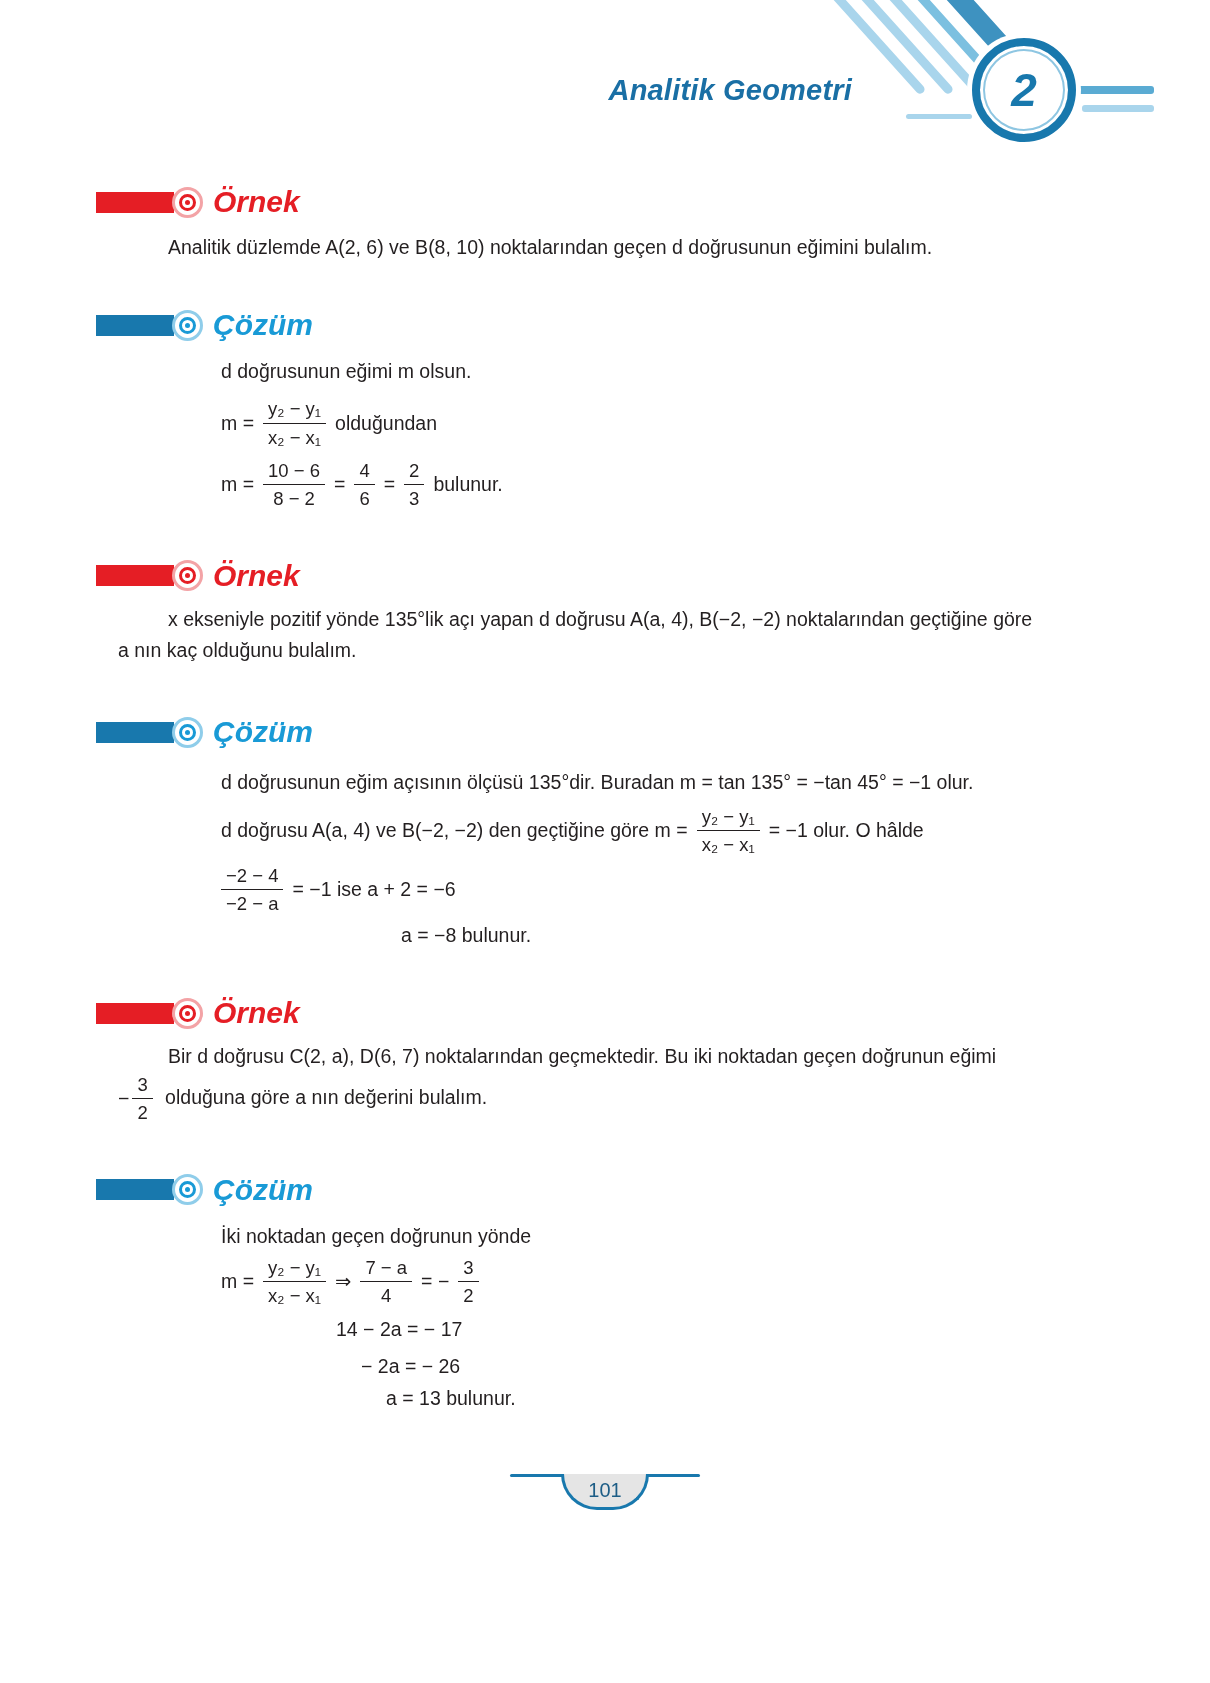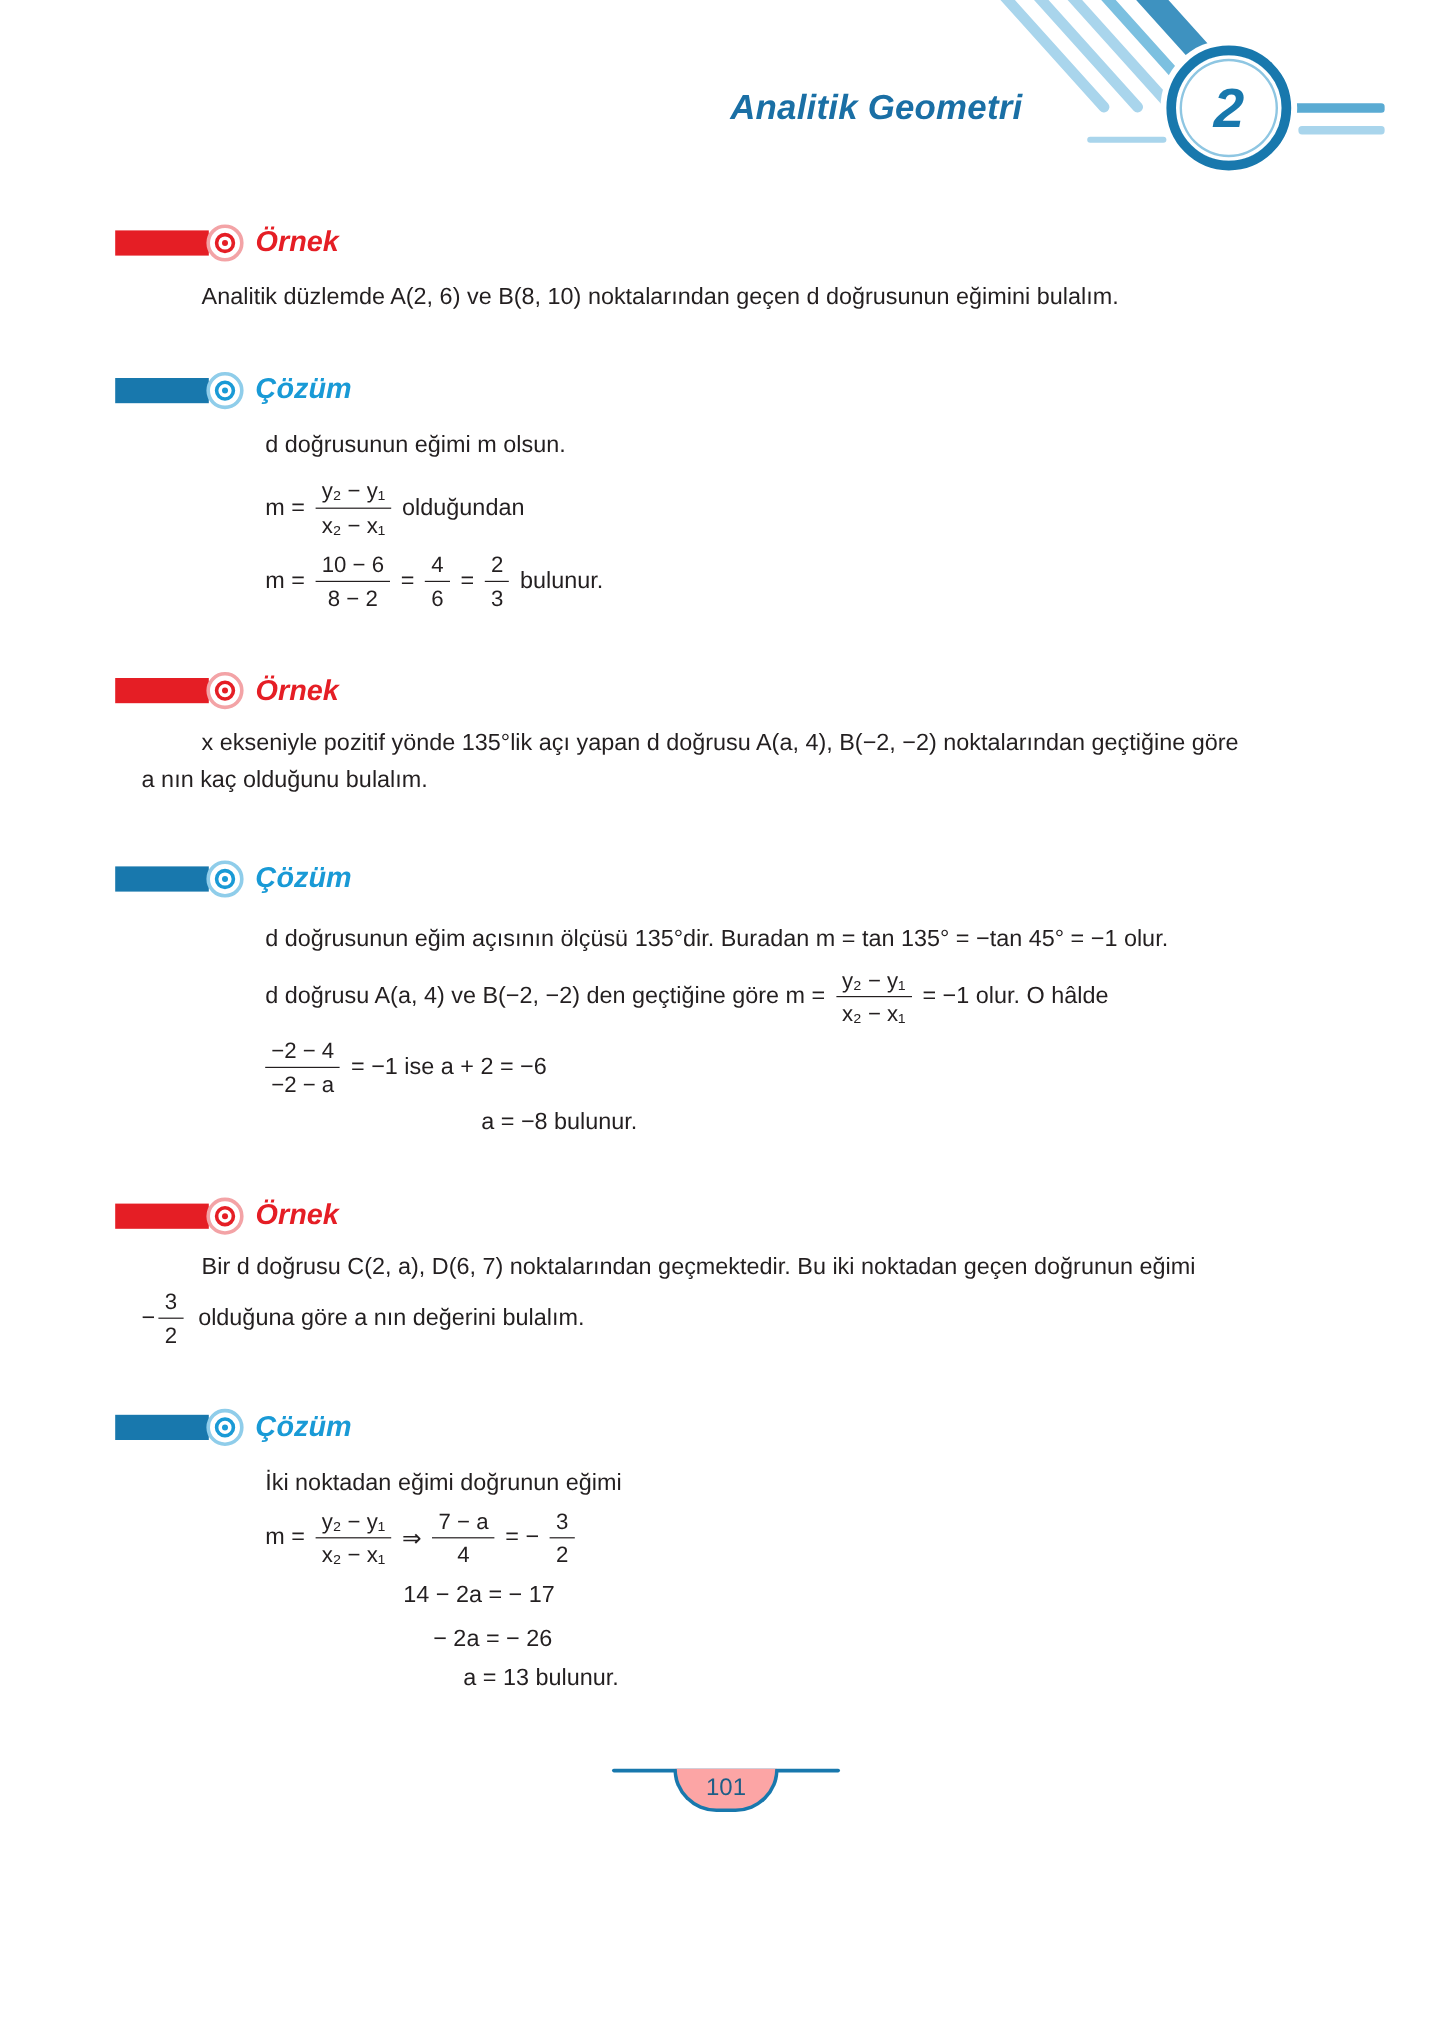--- a/index.html
+++ b/index.html
@@ -41,39 +41,39 @@
   .banner.blue .bar { background:#1878ad; }
   .bullseye { width:31px; height:31px; border-radius:50%; display:flex; align-items:center; justify-content:center; margin-left:-2px; background:#fff; }
   .banner.red .bullseye { border:3px solid #f3a3a6; }
   .banner.blue .bullseye { border:3px solid #8fcdea; }
   .bullseye .mid { width:17px; height:17px; border-radius:50%; display:flex; align-items:center; justify-content:center; }
   .banner.red .mid { border:3px solid #e51e25; }
   .banner.blue .mid { border:3px solid #199ad6; }
   .bullseye .dot { width:5px; height:5px; border-radius:50%; }
   .banner.red .dot { background:#e51e25; }
   .banner.blue .dot { background:#199ad6; }
-  .banner-label { margin-left:10px; font-size:24px; font-weight:bold; font-style:italic; white-space:nowrap; }
+  .banner-label { margin-left:10px; font-size:30px; font-weight:bold; font-style:italic; white-space:nowrap; }
   .banner.red .banner-label { color:#e51e25; }
   .banner.blue .banner-label { color:#199ad6; }
 
   
   .para { font-size:19.5px; line-height:1.6; padding-left:62px; padding-right:112px; text-indent:50px; }
   .plain { font-size:19.5px; margin-left:165px; line-height:1.45; }
   .math-line { display:flex; align-items:center; gap:9px; font-size:19.5px; margin-left:165px; }
   .frac { display:inline-flex; flex-direction:column; align-items:center; font-size:18.5px; line-height:1.25; vertical-align:middle; }
   .frac .num { display:block; padding:0 5px 2px; border-bottom:1.7px solid #231f20; white-space:nowrap; text-align:right; }
   .frac .den { display:block; padding:2px 5px 0; white-space:nowrap; text-align:center; }
   .inline-math { display:inline-flex; align-items:center; gap:3px; vertical-align:middle; margin-right:7px; text-indent:0; }
 
   
   .footer { position:absolute; top:1474px; left:50%; transform:translateX(-50%); width:190px; height:42px; }
   .footer-line { position:absolute; top:0; left:0; right:0; height:3px; background:#1878ad; border-radius:2px; }
   .footer-pill {
     position:absolute; top:0; left:50%; transform:translateX(-50%);
-    width:88px; height:36px; background:#fca5a5;
+    width:88px; height:36px; background:#e5e5e5;
     border:3px solid #1878ad; border-top:none; border-radius:0 0 46px 46px;
     display:flex; align-items:center; justify-content:center;
   }
   .page-number { font-size:20px; color:#1d5d86; }
 </style>
 </head>
 <body>
 
 <div class="page">
 
@@ -208,21 +208,21 @@
 
     <div class="banner blue" style="margin-top:50px">
       <div class="bar"></div>
       <div class="bullseye">
         <div class="mid">
           <div class="dot"></div>
         </div>
       </div>
       <span class="banner-label">Çözüm</span>
     </div>
-    <p class="plain" style="margin-top:16px">İki noktadan eğimi doğrunun eğimi</p>
+    <p class="plain" style="margin-top:16px">İki noktadan geçen doğrunun yönde</p>
 
     <div class="math-line" style="margin-top:6px">
       <span>m =</span>
       <span class="frac">
         <span class="num">y₂ − y₁</span>
         <span class="den">x₂ − x₁</span>
       </span>
       <span>⇒</span>
       <span class="frac">
         <span class="num">7 − a</span>

